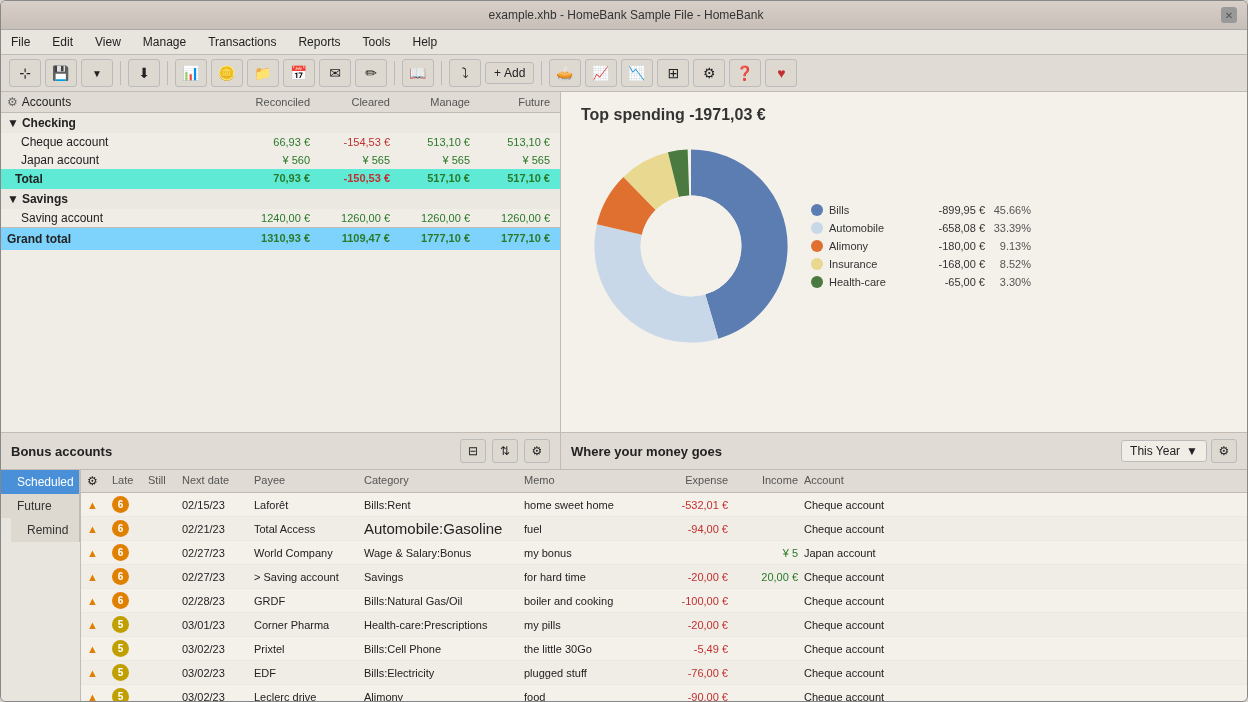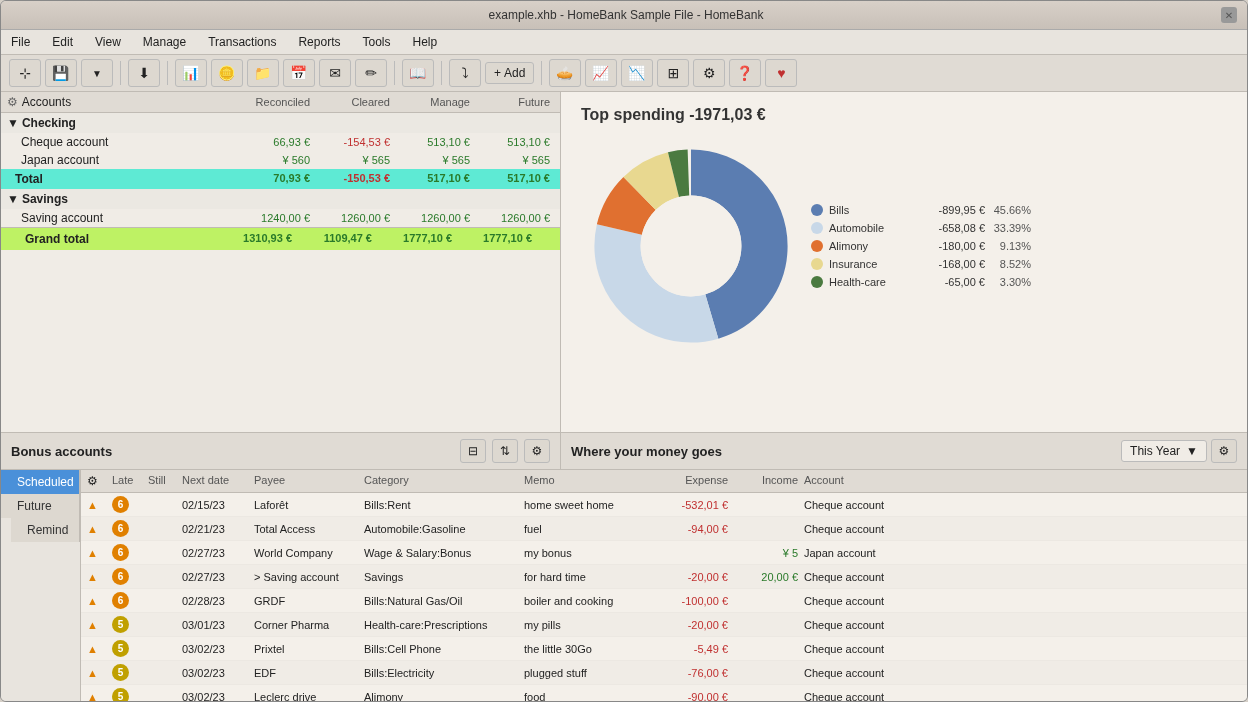--- a/index.html
+++ b/index.html
@@ -29,21 +29,21 @@
     .account-group { }
     .group-row { display: grid; grid-template-columns: 1fr 90px 80px 80px 80px; padding: 3px 6px; align-items: center; background: #ebe8e2; }
     .group-label { font-weight: bold; font-size: 12px; color: #222; display: flex; align-items: center; gap: 3px; }
     .account-row { display: grid; grid-template-columns: 1fr 90px 80px 80px 80px; padding: 2px 6px 2px 20px; align-items: center; }
     .account-name { font-size: 12px; color: #222; }
     .total-row { display: grid; grid-template-columns: 1fr 90px 80px 80px 80px; padding: 3px 6px 3px 14px; font-weight: bold; background: #5eead4; }
     .val { text-align: right; padding-right: 4px; font-size: 11px; }
     .val.positive { color: #2a7a2a; }
     .val.negative { color: #c03030; }
 
-    .grand-total-row { display: grid; grid-template-columns: 1fr 90px 80px 80px 80px; padding: 4px 24px; font-weight: bold; background: #bef264; border-top: 1px solid #c0bbb4; }
+    .grand-total-row { display: grid; grid-template-columns: 1fr 90px 80px 80px 80px; padding: 4px 6px; font-weight: bold; background: #7dd3fc; border-top: 1px solid #c0bbb4; }
 
     .left-bottom-bar { border-top: 1px solid #c0bbb4; background: #e0dbd4; padding: 6px 10px; display: flex; align-items: center; justify-content: space-between; }
     .left-bottom-title { font-weight: bold; font-size: 13px; }
     .left-bottom-actions { display: flex; gap: 6px; }
     .icon-btn { width: 26px; height: 24px; background: #ddd8d0; border: 1px solid #bbb; border-radius: 3px; display: flex; align-items: center; justify-content: center; cursor: pointer; font-size: 12px; }
 
     
     .right-panel { flex: 1; display: flex; flex-direction: column; background: #f4f0ea; }
 
     .chart-area { flex: 1; padding: 14px 20px 10px 20px; display: flex; gap: 20px; }
@@ -331,21 +331,21 @@
     <div style="width:110px;padding:3px 3px;font-size:11px;">Cheque account</div>
   </div>
               <div style="display: flex; align-items: center; border-bottom: 1px solid rgb(236, 232, 226); background: rgb(240, 236, 230);">
     <div style="width:28px;padding:3px 6px;color:#e08000;font-size:11px;">▲</div>
     <div style="width:36px;padding:3px 3px;">
       <span style="display:inline-flex;align-items:center;justify-content:center;width:17px;height:17px;border-radius:50%;font-size:10px;font-weight:bold;background:#e08000;color:white;">6</span>
     </div>
     <div style="width:34px;padding:3px 3px;font-size:11px;"></div>
     <div style="width:72px;padding:3px 3px;font-size:11px;">02/21/23</div>
     <div style="width:110px;padding:3px 3px;font-size:11px;overflow:hidden;text-overflow:ellipsis;white-space:nowrap;">Total Access</div>
-    <div style="width:160px;padding:3px 3px;font-size:11px;overflow:hidden;text-overflow:ellipsis;white-space:nowrap;">Automobile:Gasoline</div>
+    <div style="width:160px;padding:3px 3px;font-size:15px;overflow:hidden;text-overflow:ellipsis;white-space:nowrap;">Automobile:Gasoline</div>
     <div style="width:130px;padding:3px 3px;font-size:11px;overflow:hidden;text-overflow:ellipsis;white-space:nowrap;">fuel</div>
     <div style="width:80px;padding:3px 3px;font-size:11px;text-align:right;color:#c03030;">-94,00 €</div>
     <div style="width:70px;padding:3px 3px;font-size:11px;text-align:right;color:#2a7a2a;"></div>
     <div style="width:110px;padding:3px 3px;font-size:11px;">Cheque account</div>
   </div>
               <div style="display: flex; align-items: center; border-bottom: 1px solid rgb(236, 232, 226); background: rgb(244, 240, 234);">
     <div style="width:28px;padding:3px 6px;color:#e08000;font-size:11px;">▲</div>
     <div style="width:36px;padding:3px 3px;">
       <span style="display:inline-flex;align-items:center;justify-content:center;width:17px;height:17px;border-radius:50%;font-size:10px;font-weight:bold;background:#e08000;color:white;">6</span>
     </div>

